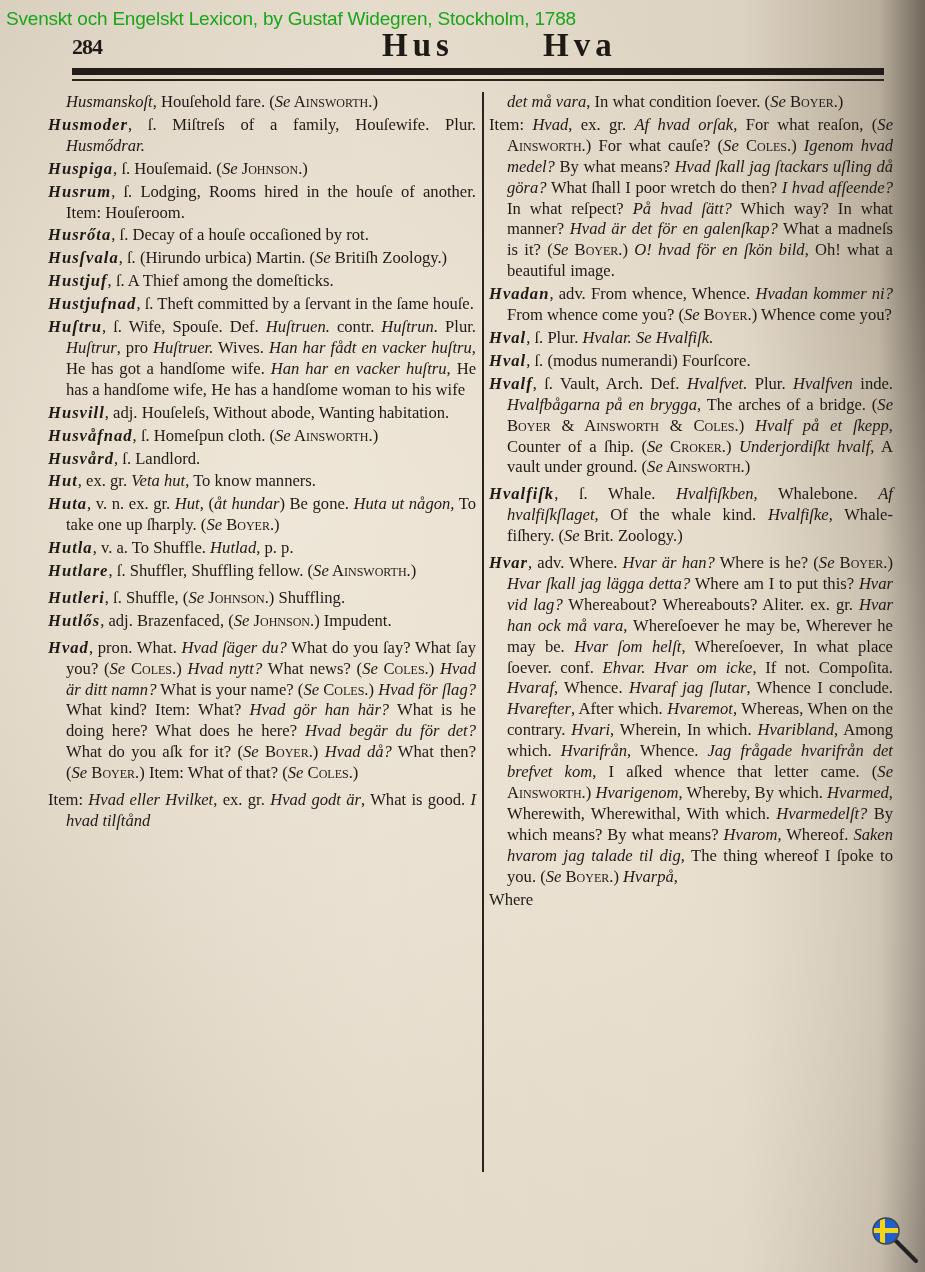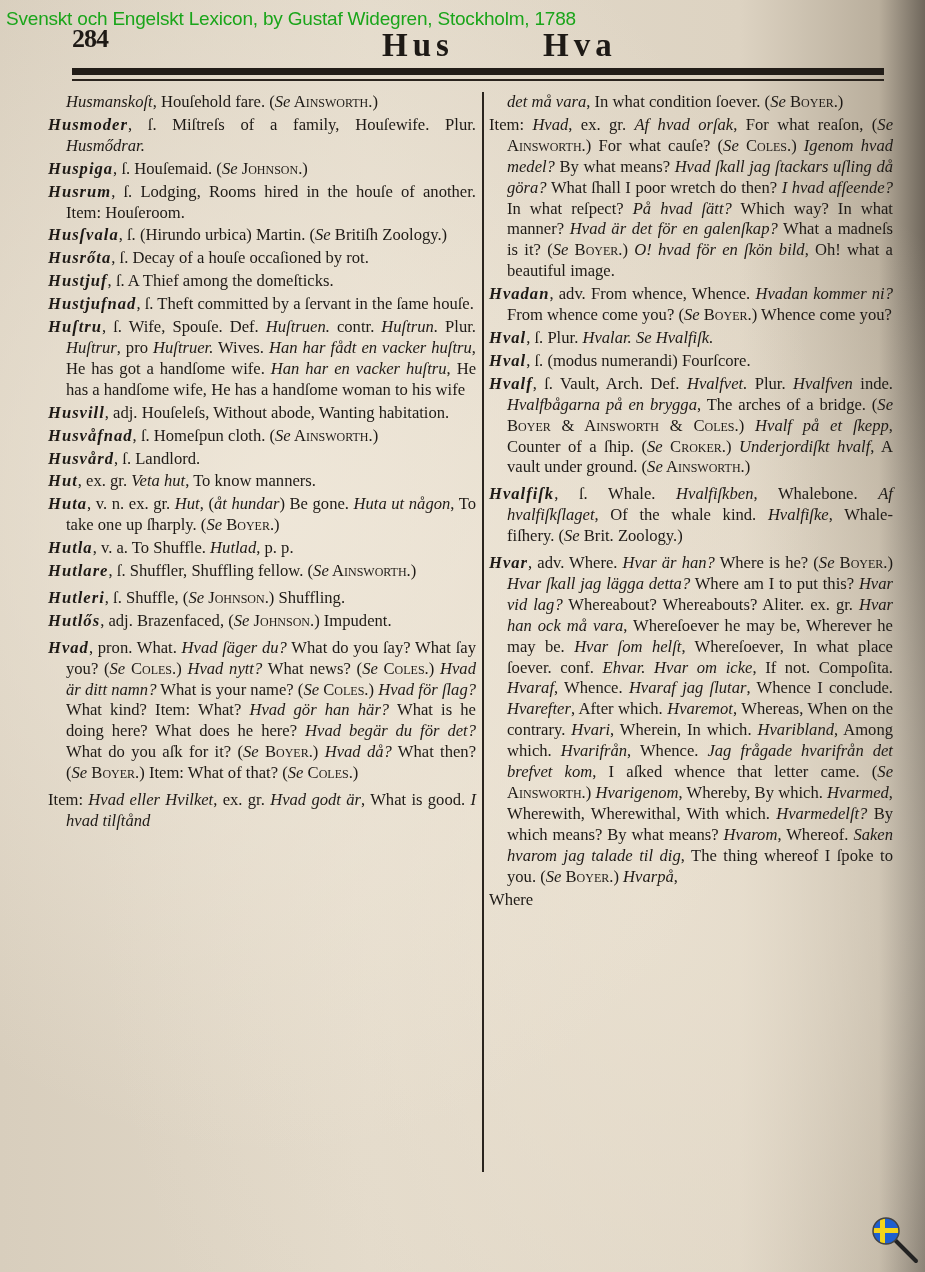--- a/index.html
+++ b/index.html
@@ -12,21 +12,21 @@
       linear-gradient(90deg, #d8cebd 0%, #e2d9c9 40%, #ddd3c2 80%, #b9ae9c 95%, #6f675c 100%);
     font-family: "Liberation Serif", "DejaVu Serif", serif;
     color: #1e1a16;
   }
   .watermark-top {
     position: absolute; left: 6px; top: 8px;
     font-family: "Liberation Sans", "DejaVu Sans", sans-serif;
     font-size: 19px; color: #1aa51a; letter-spacing: -0.2px;
   }
   .page-number {
-    position: absolute; left: 72px; top: 24px; font-size: 26px; font-weight: bold;
+    position: absolute; left: 72px; top: 34px; font-size: 22px; font-weight: bold;
     letter-spacing: -1px;
   }
   .running-head {
     position: absolute; top: 27px; font-size: 33px; font-weight: bold; letter-spacing: 5px;
   }
   .rh-left { left: 382px; }
   .rh-right { left: 543px; text-align: center; }
   .rule-thick {
     position: absolute; left: 72px; top: 68px; width: 812px; height: 7px; background: #221d18;
   }
@@ -68,22 +68,22 @@
 <div class="running-head rh-left">Hus</div>
 <div class="running-head rh-right">Hva</div>
 <div class="rule-thick"></div>
 <div class="rule-thin"></div>
 
 <div class="column col-left" id="col-left">
     <div class="entry cont"><span class="it">Husmanskoſt</span><span>, Houſehold fare. (</span><span class="it">Se</span><span class="sc"> Ainsworth.</span><span>)</span></div>
     <div class="entry"><span class="hw">Husmoder</span><span>, ſ. Miſtreſs of a family, Houſewife. Plur. </span><span class="it">Husmődrar.</span></div>
     <div class="entry"><span class="hw">Huspiga</span><span>, ſ. Houſemaid. (</span><span class="it">Se</span><span class="sc"> Johnson.</span><span>)</span></div>
     <div class="entry"><span class="hw">Husrum</span><span>, ſ. Lodging, Rooms hired in the houſe of another. Item: Houſeroom.</span></div>
+    <div class="entry"><span class="hw">Husrőta</span><span>, ſ. Decay of a houſe occaſioned by rot.</span></div>
     <div class="entry"><span class="hw">Husſvala</span><span>, ſ. (Hirundo urbica) Martin. (</span><span class="it">Se</span><span> Britiſh Zoology.)</span></div>
-    <div class="entry"><span class="hw">Husrőta</span><span>, ſ. Decay of a houſe occaſioned by rot.</span></div>
     <div class="entry"><span class="hw">Hustjuf</span><span>, ſ. A Thief among the domeſticks.</span></div>
     <div class="entry"><span class="hw">Hustjufnad</span><span>, ſ. Theft committed by a ſervant in the ſame houſe.</span></div>
     <div class="entry"><span class="hw">Huſtru</span><span>, ſ. Wife, Spouſe. Def. </span><span class="it">Huſtruen.</span><span> contr. </span><span class="it">Huſtrun.</span><span> Plur. </span><span class="it">Huſtrur</span><span>, pro </span><span class="it">Huſtruer.</span><span> Wives. </span><span class="it">Han har fådt en vacker huſtru</span><span>, He has got a handſome wife. </span><span class="it">Han har en vacker huſtru</span><span>, He has a handſome wife, He has a handſome woman to his wife</span></div>
     <div class="entry"><span class="hw">Husvill</span><span>, adj. Houſeleſs, Without abode, Wanting habitation.</span></div>
     <div class="entry"><span class="hw">Husvåfnad</span><span>, ſ. Homeſpun cloth. (</span><span class="it">Se</span><span class="sc"> Ainsworth.</span><span>)</span></div>
     <div class="entry"><span class="hw">Husvård</span><span>, ſ. Landlord.</span></div>
     <div class="entry"><span class="hw">Hut</span><span>, ex. gr. </span><span class="it">Veta hut</span><span>, To know manners.</span></div>
     <div class="entry"><span class="hw">Huta</span><span>, v. n. ex. gr. </span><span class="it">Hut</span><span>, (</span><span class="it">åt hundar</span><span>) Be gone. </span><span class="it">Huta ut någon</span><span>, To take one up ſharply. (</span><span class="it">Se</span><span class="sc"> Boyer.</span><span>)</span></div>
     <div class="entry"><span class="hw">Hutla</span><span>, v. a. To Shuffle. </span><span class="it">Hutlad</span><span>, p. p.</span></div>
     <div class="entry"><span class="hw">Hutlare</span><span>, ſ. Shuffler, Shuffling fellow. (</span><span class="it">Se</span><span class="sc"> Ainsworth.</span><span>)</span></div>

